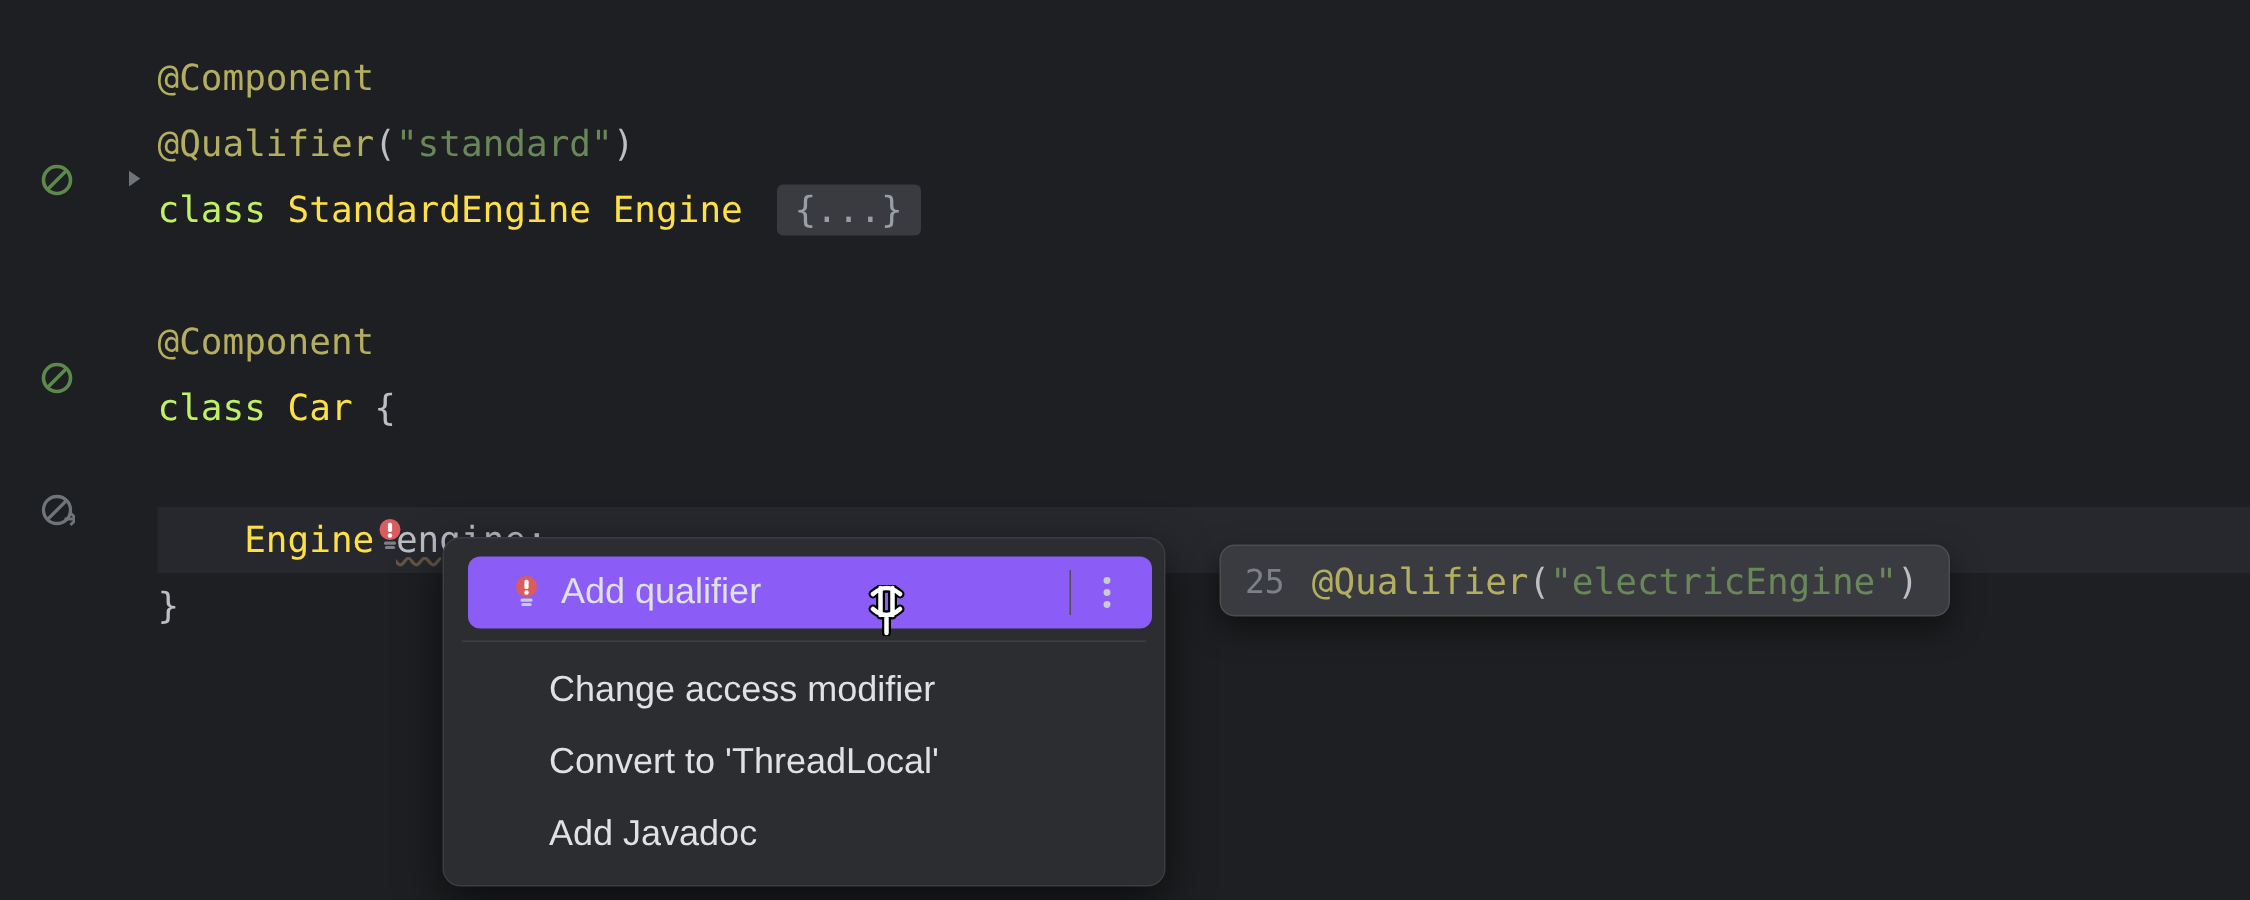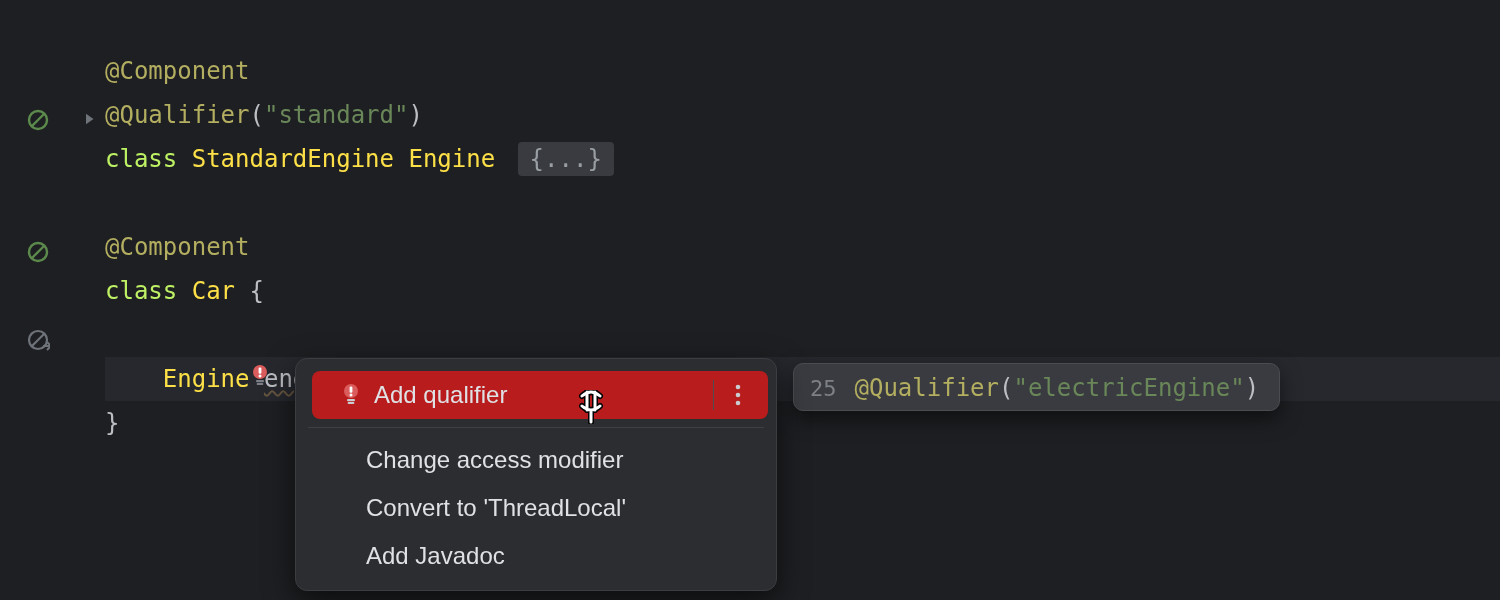--- a/index.html
+++ b/index.html
@@ -29,21 +29,20 @@
     width: 28px;
     height: 28px;
     display: flex;
     align-items: center;
     justify-content: center;
   }
   .code {
     position: relative;
     flex: 1;
     padding-top: 12px;
-    margin-top: 19px;
   }
   .line {
     height: 44px;
     display: flex;
     align-items: center;
     white-space: pre;
     position: relative;
   }
   .highlight-line {
     background: #26282e;
@@ -107,21 +106,21 @@
   }
   .popup-row {
     display: flex;
     align-items: center;
     height: 48px;
     padding: 0 18px 0 28px;
     border-radius: 8px;
     margin: 0 8px;
   }
   .popup-row.sel {
-    background: #b91c1c;
+    background: #8b5cf6;
     position: relative;
     margin-left: 16px;
   }
   .popup-row .icon-slot {
     width: 34px;
     flex: none;
     display:flex; align-items:center; justify-content:flex-start;
   }
   .popup-row .label {
     flex: 1;
@@ -141,21 +140,21 @@
     height: 1px;
     background: #3e4044;
     margin: 8px 12px;
   }
   .popup-secondary .popup-row { color: #dfe1e5; }
   .popup-secondary .popup-row .icon-slot { width: 34px; }
 
   
   .preview {
     position: absolute;
-    left: 793px;
+    left: 813px;
     top: 363px;
     background: #393b40;
     border: 1px solid #4a4c50;
     border-radius: 10px;
     padding: 10px 20px 8px 16px;
     font-family: "Menlo", "Consolas", "DejaVu Sans Mono", monospace;
     font-size: 24px;
     color: #bcbec4;
     box-shadow: 0 8px 20px rgba(0,0,0,0.5);
     z-index: 4;

